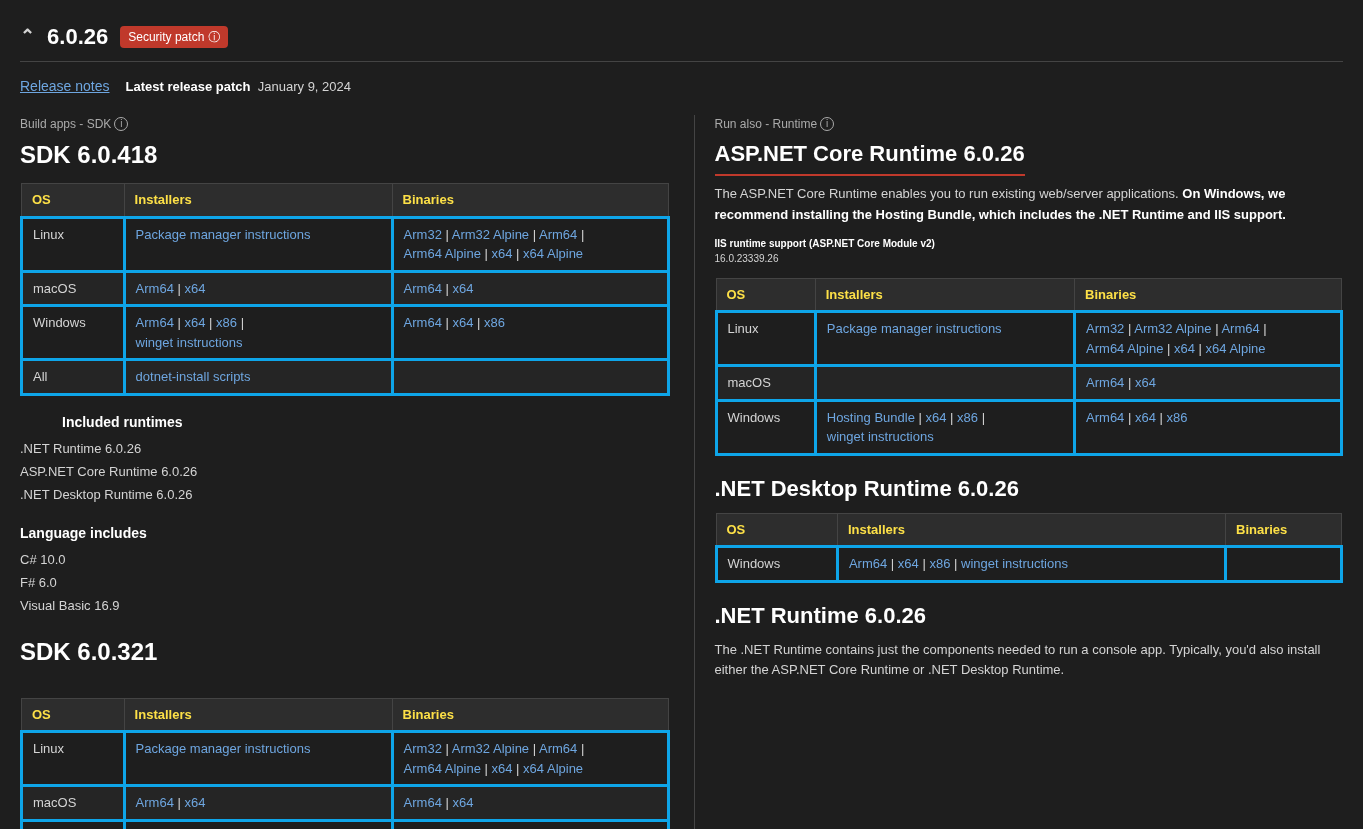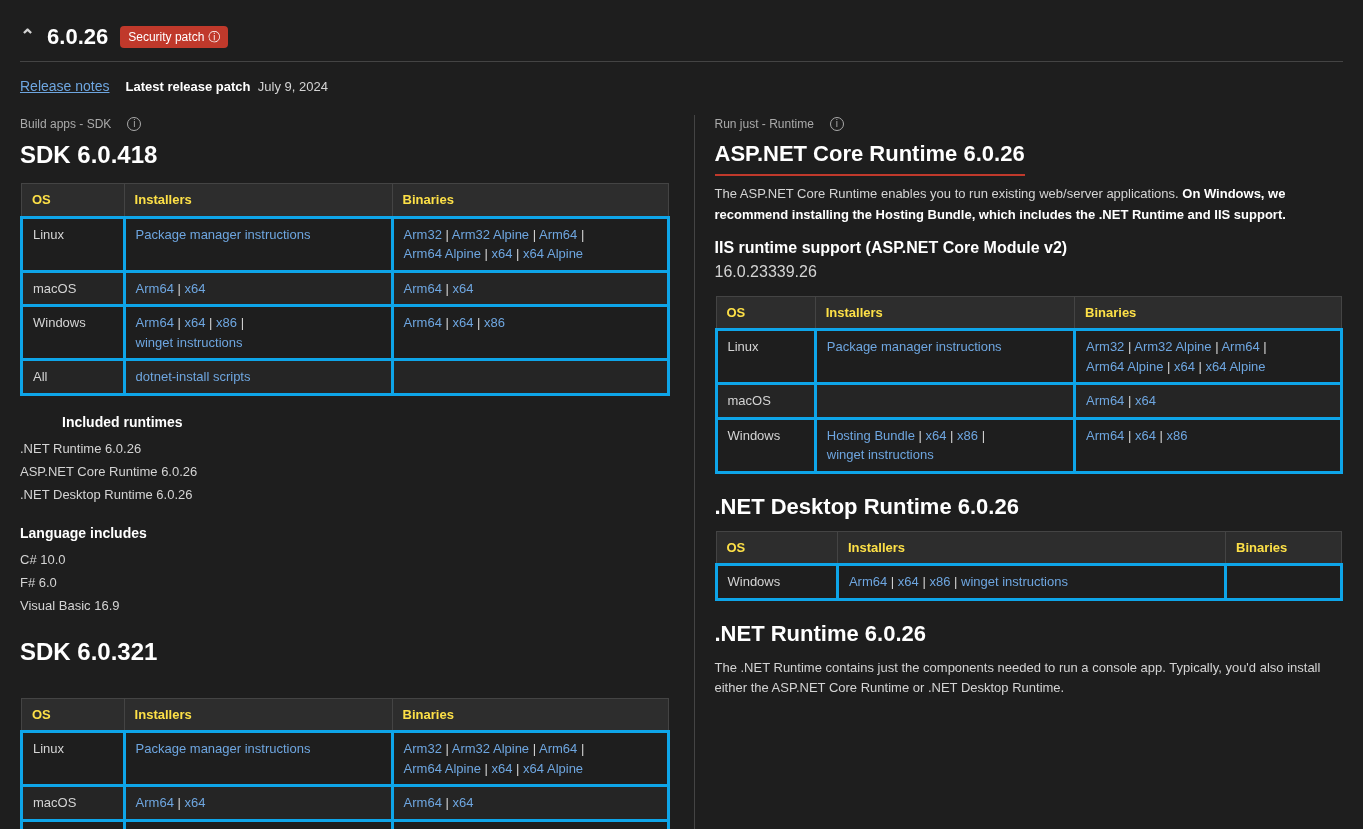--- a/index.html
+++ b/index.html
@@ -65,21 +65,21 @@
       display: grid;
       grid-template-columns: 1fr 1fr;
       gap: 24px;
     }
     .section-label {
       font-size: 12px;
       color: #aaa;
       margin-bottom: 4px;
       display: flex;
       align-items: center;
-      gap: 16px;
+      gap: 3px;
     }
     .section-heading {
       font-size: 24px;
       font-weight: bold;
       color: #fff;
       margin-bottom: 10px;
     }
     .aspnet-heading {
       font-size: 22px;
       font-weight: bold;
@@ -128,21 +128,21 @@
     .info-text {
       font-size: 13px;
       color: #d4d4d4;
       margin-bottom: 10px;
       line-height: 1.6;
     }
     .info-text strong {
       color: #fff;
     }
     .iis-info {
-      font-size: 16px;
+      font-size: 10px;
       color: #d4d4d4;
       margin-bottom: 12px;
     }
     .iis-info strong {
       color: #fff;
     }
     .included-runtimes {
       margin-bottom: 16px;
     }
     .included-runtimes h3 {
@@ -206,21 +206,21 @@
     <span class="security-badge">
       <span>Security patch</span>
       <span>ⓘ</span>
     </span>
   </div>
 
   <div class="meta-row">
     <a class="release-notes-link">Release notes</a>
     <span class="meta-date">
       <strong>Latest release patch</strong>
-      &nbsp;<span>July 9, 2024</span>
+      &nbsp;<span>January 9, 2024</span>
     </span>
   </div>
 
   <div class="two-col">
 
     <div class="left-col">
       <div class="section-label">
         <span>Build apps - SDK</span>
         <span class="info-icon">i</span>
       </div>
@@ -347,21 +347,21 @@
               <a href="#">x64</a> |
               <a href="#">x86</a>
             </td>
           </tr>
         </tbody>
       </table>
     </div>
 
     <div class="right-col">
       <div class="section-label">
-        <span>Run just - Runtime</span>
+        <span>Run also - Runtime</span>
         <span class="info-icon">i</span>
       </div>
 
       
       <div class="aspnet-heading">ASP.NET Core Runtime 6.0.26</div>
 
       <p class="info-text">
         The ASP.NET Core Runtime enables you to run existing web/server applications. <strong>On Windows, we recommend installing the Hosting Bundle, which includes the .NET Runtime and IIS support.</strong>
       </p>
 

